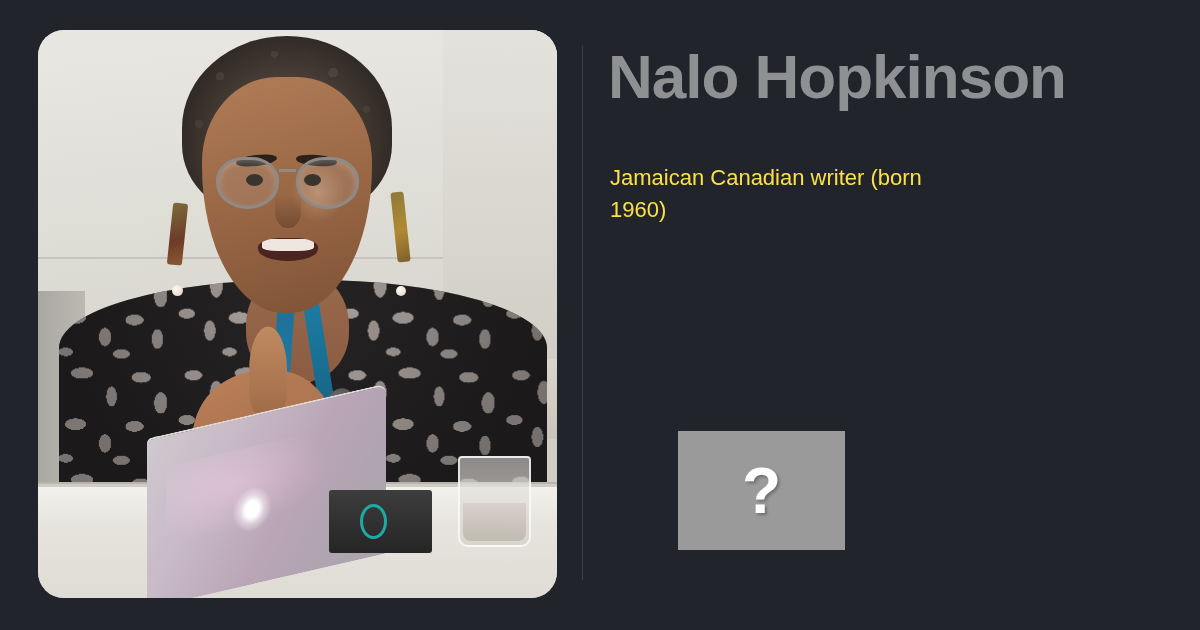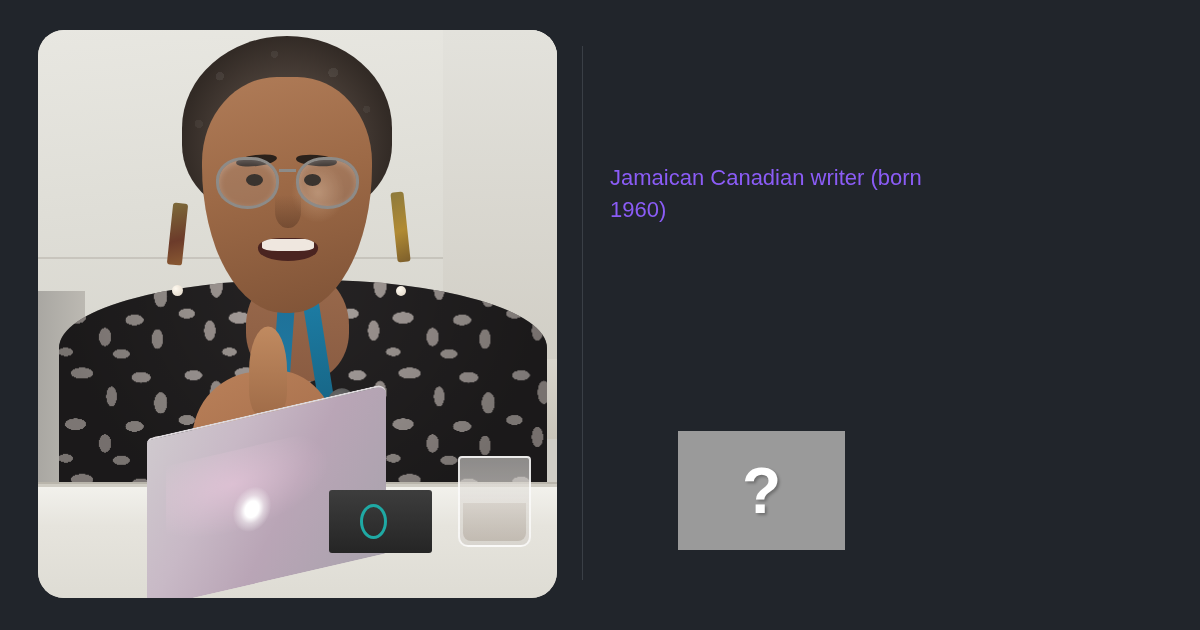--- a/index.html
+++ b/index.html
@@ -289,21 +289,21 @@
     font-weight:bold;
     letter-spacing:-1px;
     color:#8e9094;
     line-height:1.05;
     white-space:nowrap;
   }
   .subtitle {
     position:absolute; top:162px; left:2px;
     width:360px;
     font-size:22px;
-    color:#8b5cf6;
+    color:#fde047;
     line-height:1.45;
   }
 
   
   .badge {
     position:absolute;
     left:678px; top:431px;
     width:417px; height:119px;
     display:flex;
   }
@@ -401,20 +401,21 @@
       </div>
       <div class="cup">
         <div class="cup-water"></div>
       </div>
     </div>
   </div>
 
   <div class="divider"></div>
 
   <div class="info">
+    <div class="title">Nalo Hopkinson</div>
     <div class="subtitle">Jamaican Canadian writer (born 1960)</div>
   </div>
 
   <div class="badge">
     <div class="badge-q">
       <span>?</span>
     </div>
   </div>
 
 </div>

